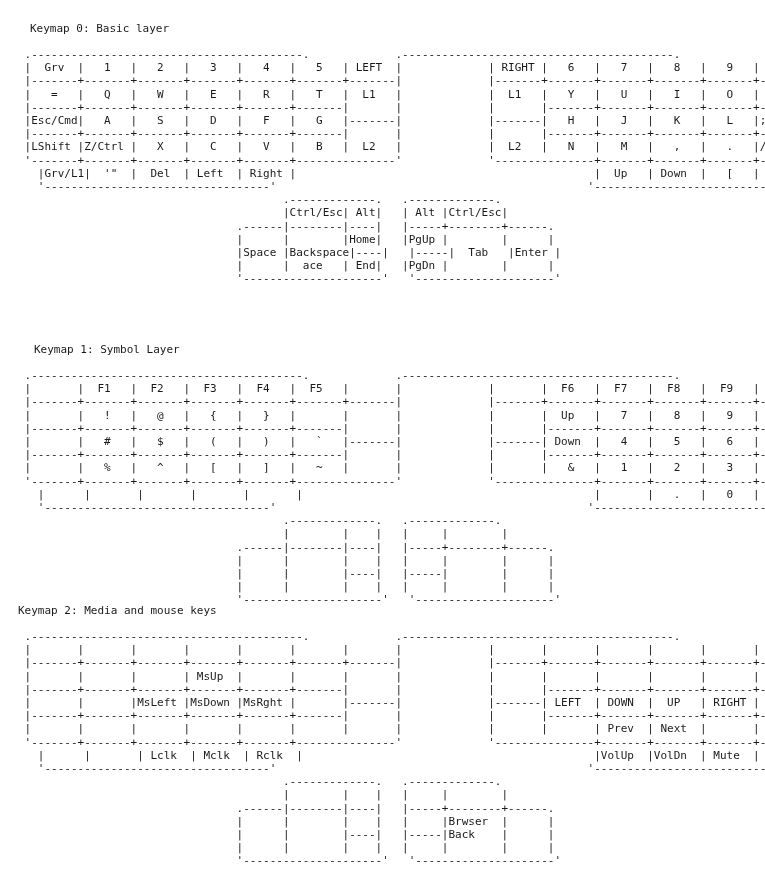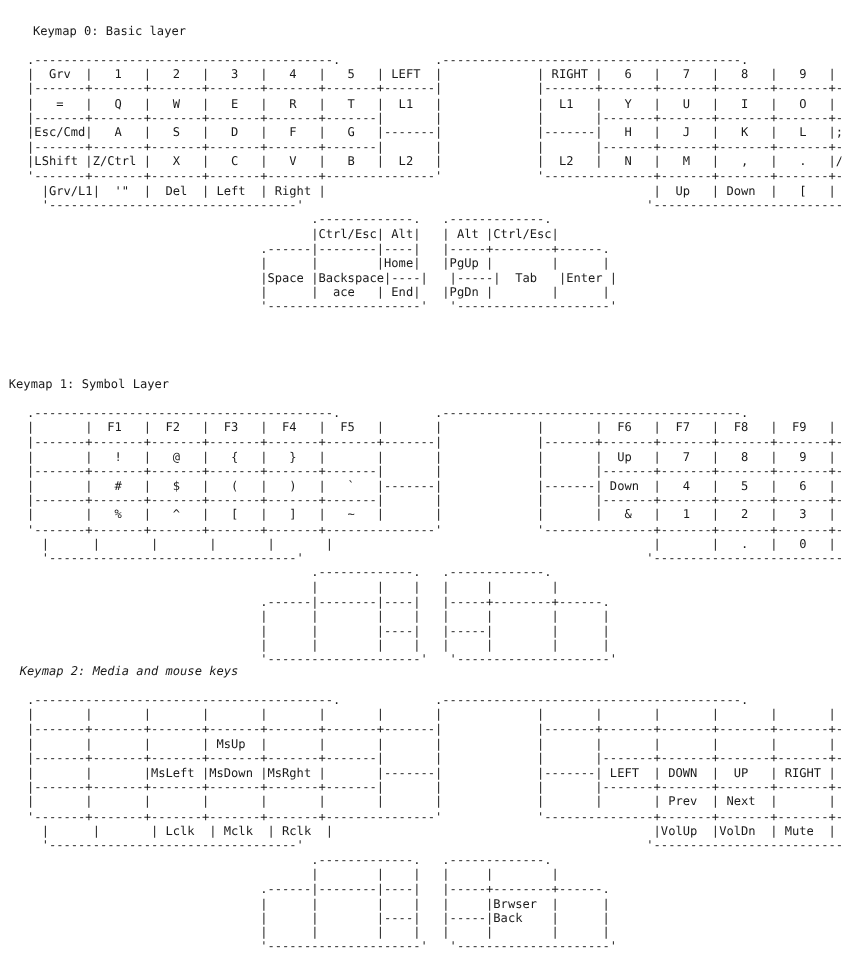--- a/index.html
+++ b/index.html
@@ -31,23 +31,23 @@
     font-size: 11px;
     line-height: 13.2px;
     white-space: pre;
     margin: 0;
     padding: 0;
     letter-spacing: 0px;
     font-family: "DejaVu Sans Mono", "Liberation Mono", monospace;
   }
   .block-title-0 { position: absolute; left: 30px; top: 22px; }
   .block-ascii-0 { position: absolute; left: 18px; top: 48px; }
-  .block-title-1 { position: absolute; left: 8px; top: 343px; text-align: center; }
+  .block-title-1 { position: absolute; left: 34px; top: 343px; text-align: center; }
   .block-ascii-1 { position: absolute; left: 18px; top: 369px; }
-  .block-title-2 { position: absolute; left: 18px; top: 604px; font-style: italic; }
+  .block-title-2 { position: absolute; left: 18px; top: 604px; }
   .block-ascii-2 { position: absolute; left: 18px; top: 630px; }
 </style>
 </head>
 <body>
 
 <div class="page">
 
   <pre class="ascii section-title block-title-0">Keymap 0: Basic layer</pre>
   <pre class="ascii block-ascii-0"> .-----------------------------------------.             .-----------------------------------------.
  |  Grv  |   1   |   2   |   3   |   4   |   5   | LEFT  |             | RIGHT |   6   |   7   |   8   |   9   |   0   |   -   |

